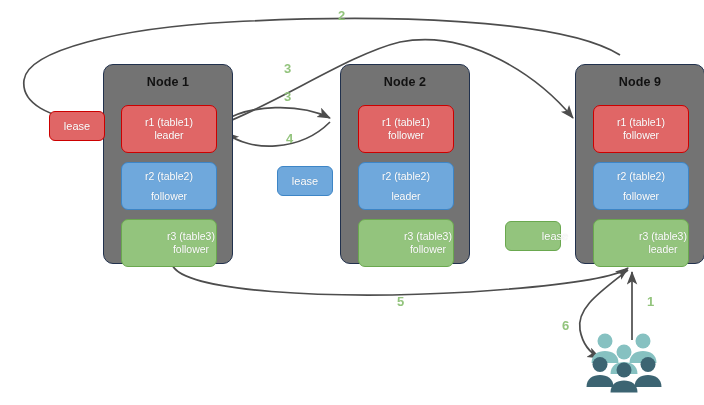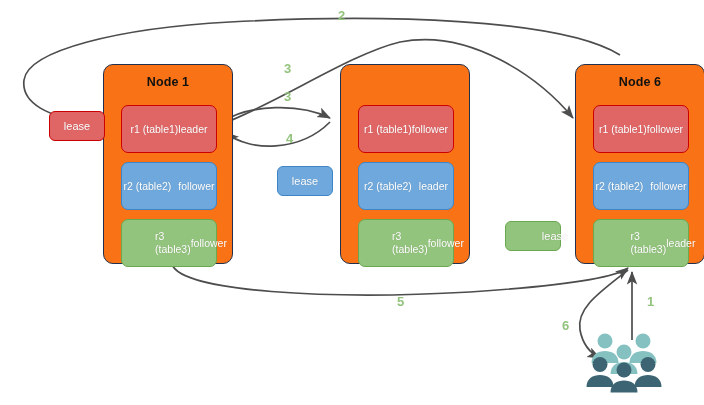--- a/index.html
+++ b/index.html
@@ -23,21 +23,21 @@
     top: 0;
     width: 704px;
     height: 405px;
     pointer-events: none;
   }
   .node {
     position: absolute;
     box-sizing: border-box;
     border: 1.6px solid #21314d;
     border-radius: 10px;
-    background: #f97316;
+    background: #737373;
     z-index: 2;
   }
   .node-title {
     position: absolute;
     left: 0;
     right: 0;
     top: 10px;
     text-align: center;
     font-size: 12.5px;
     font-weight: bold;
@@ -45,21 +45,21 @@
     letter-spacing: 0.1px;
   }
   .replica {
     position: absolute;
     left: 17px;
     width: 96px;
     height: 48px;
     box-sizing: border-box;
     border-radius: 7px;
     display: flex;
-    flex-direction: row;
+    flex-direction: column;
     align-items: center;
     justify-content: center;
     color: #ffffff;
     font-size: 10.5px;
     line-height: 13px;
     text-shadow: 0 0 1px rgba(0,0,0,0.18);
   }
   .rep-0 { top: 40px; }
   .rep-1 { top: 97px; }
   .rep-2 { top: 154px; }
@@ -136,37 +136,38 @@
       <span>r2 (table2)</span>
       <span>follower</span>
     </div>
     <div class="replica rep-2 r-green">
       <span>r3 (table3)</span>
       <span>follower</span>
     </div>
   </div>
 
   <div class="node" style="left:340px; top:64px; width:130px; height:200px;">
+    <div class="node-title">Node 2</div>
 
     <div class="replica rep-0 r-red">
       <span>r1 (table1)</span>
       <span>follower</span>
     </div>
     <div class="replica rep-1 r-blue">
       <span>r2 (table2)</span>
       <span>leader</span>
     </div>
     <div class="replica rep-2 r-green">
       <span>r3 (table3)</span>
       <span>follower</span>
     </div>
   </div>
 
   <div class="node" style="left:575px; top:64px; width:130px; height:200px;">
-    <div class="node-title">Node 6</div>
+    <div class="node-title">Node 9</div>
 
     <div class="replica rep-0 r-red">
       <span>r1 (table1)</span>
       <span>follower</span>
     </div>
     <div class="replica rep-1 r-blue">
       <span>r2 (table2)</span>
       <span>follower</span>
     </div>
     <div class="replica rep-2 r-green">

